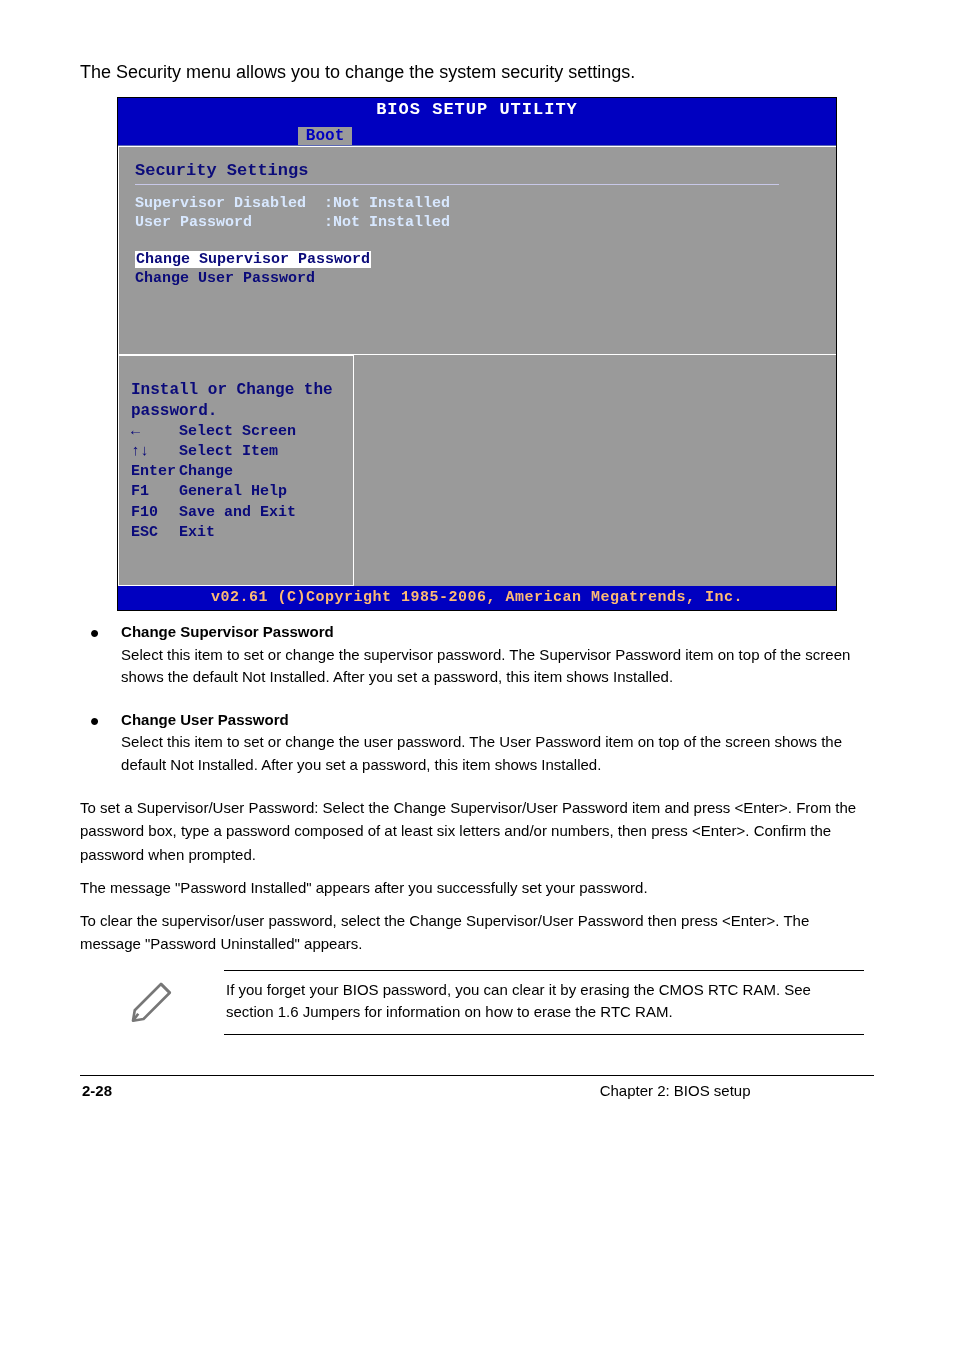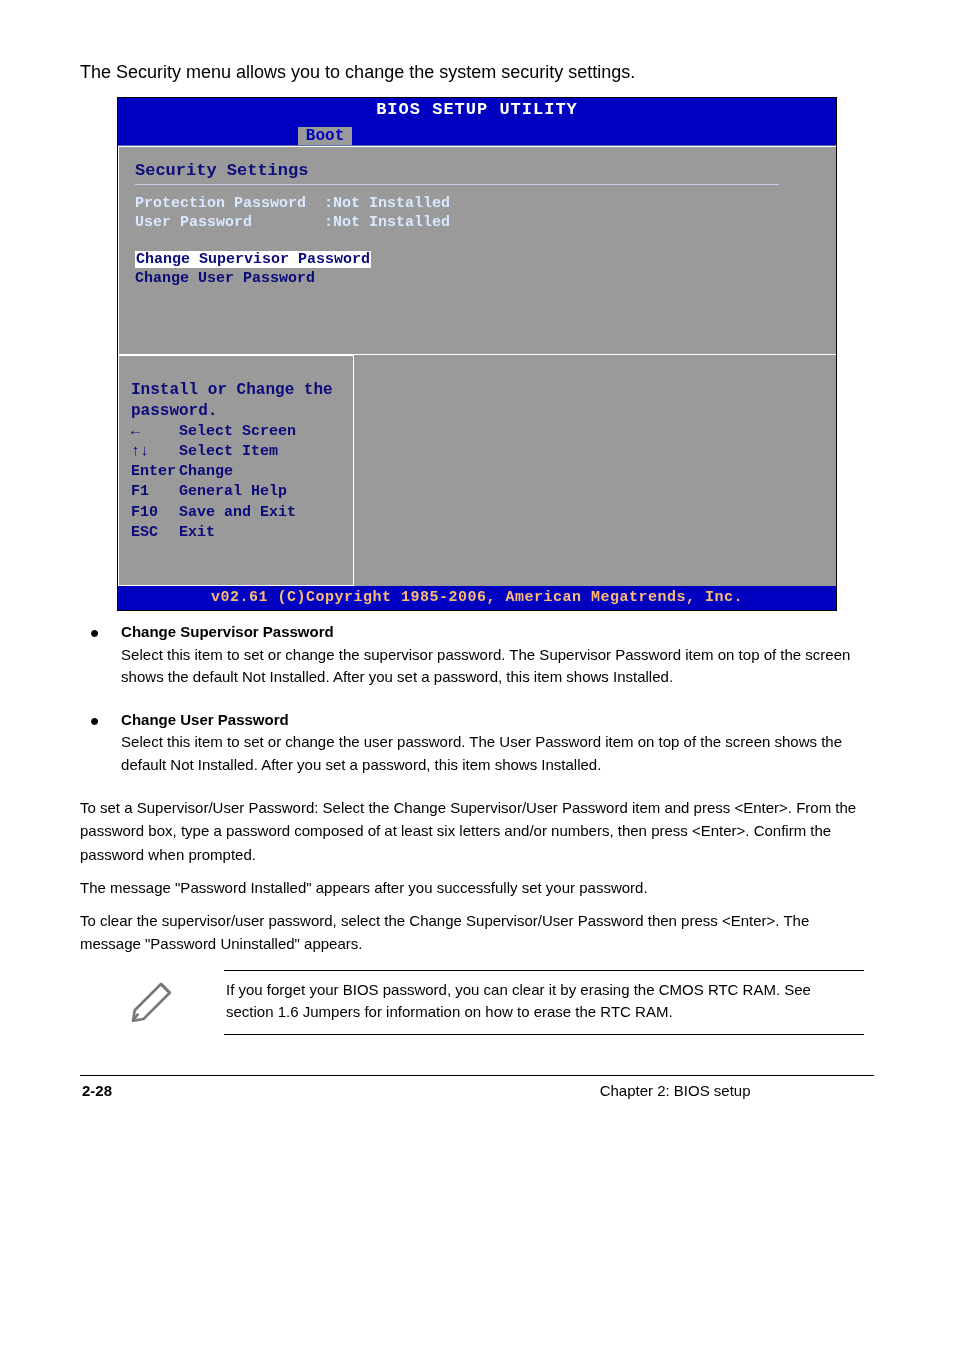--- a/index.html
+++ b/index.html
@@ -214,21 +214,21 @@
         <div class="bios-tab-active">Boot</div>
         <div class="bios-tab-center-half"></div>
         <div class="bios-tab-right"></div>
       </div>
     </div>
     <div class="bios-body">
       <div class="bios-left">
         <div class="bios-heading">Security Settings</div>
         <hr class="bios-hr">
         <div class="bios-field-row">
-          <span>Protection Password</span>&nbsp;
+          <span>Supervisor Disabled</span>&nbsp;
           <span>:Not Installed</span>
         </div>
         <div class="bios-field-row">
           <span>User Password</span>&nbsp;&nbsp;&nbsp;&nbsp;&nbsp;&nbsp;&nbsp;
           <span>:Not Installed</span>
         </div>
         <div class="bios-gap"></div>
         <div class="bios-item-selected-line">
           <span class="bios-item-selected">Change Supervisor Password</span>
         </div>

